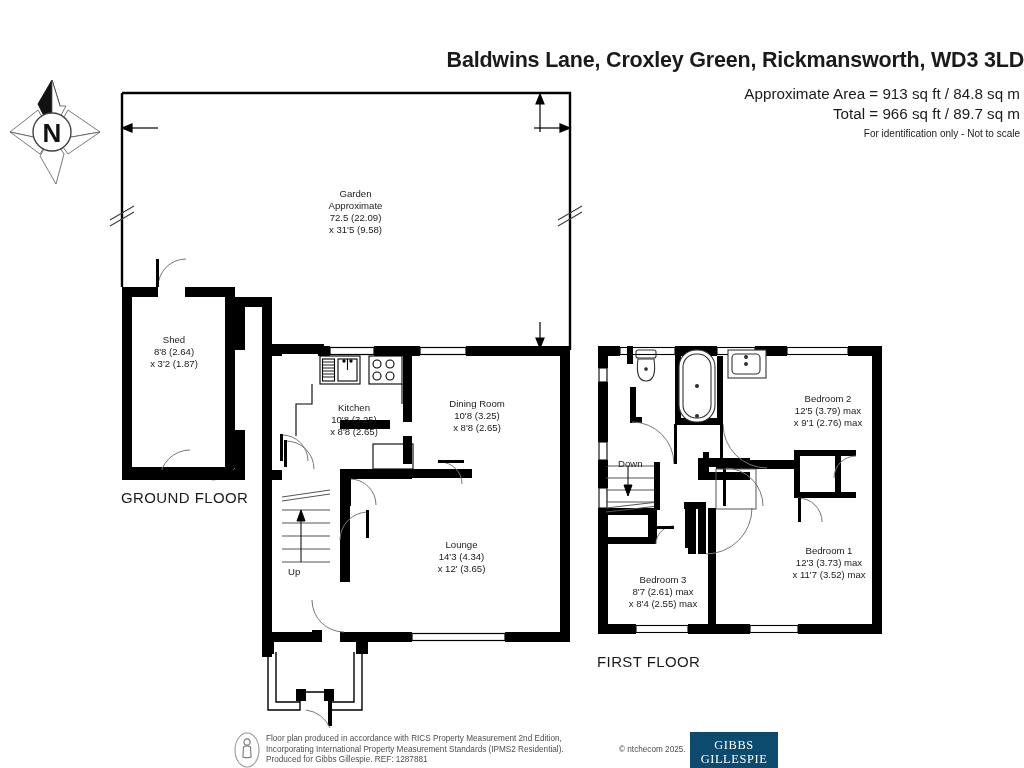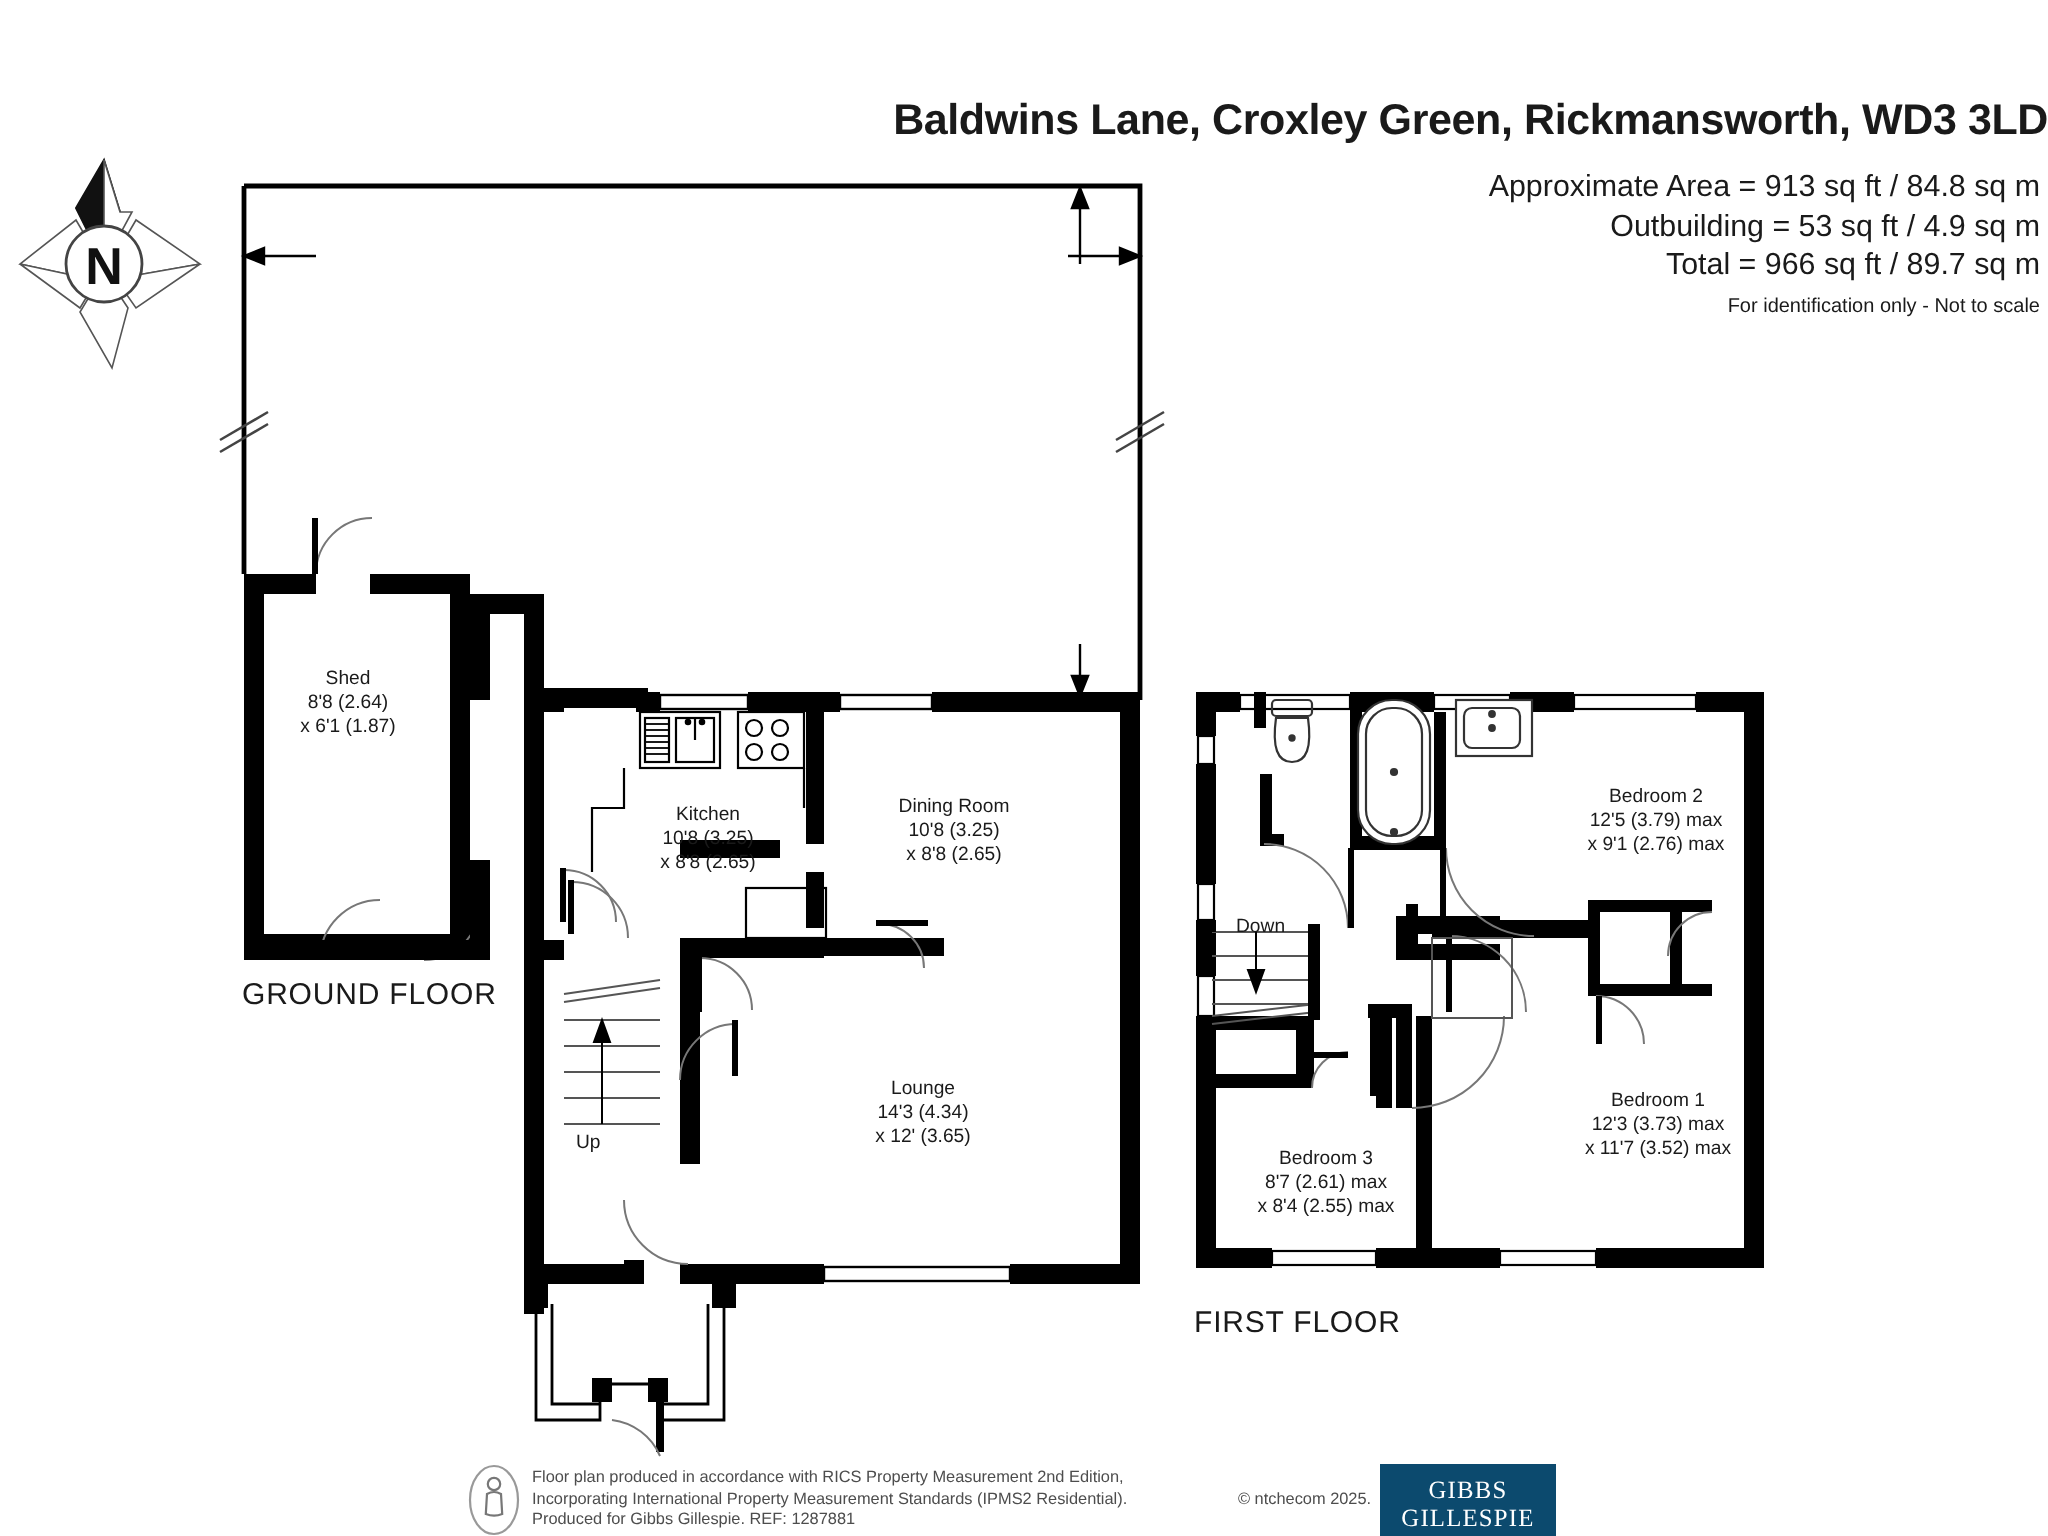--- a/index.html
+++ b/index.html
@@ -77,21 +77,20 @@
 </style>
 </head>
 <body>
 
 <div id="stage">
 
   <div class="title">Baldwins Lane, Croxley Green, Rickmansworth, WD3 3LD</div>
 
   <div class="areas">
     <div>Approximate Area = 913 sq ft / 84.8 sq m</div>
-    <div>Outbuilding = 53 sq ft / 4.9 sq m</div>
     <div>Total = 966 sq ft / 89.7 sq m</div>
     <div class="notice">For identification only - Not to scale</div>
   </div>
 
   <div class="compass">
     <svg width="96" height="112" viewBox="0 0 96 112">
 
       <polygon points="44,56 30,28 44,4 52,30" fill="#111" stroke="#111" stroke-width="1"></polygon>
       <polygon points="44,56 58,30 52,30 44,4" fill="#fff" stroke="#555" stroke-width="0.8"></polygon>
       <polygon points="46,58 60,34 92,56 58,62" fill="#fff" stroke="#555" stroke-width="0.8"></polygon>
@@ -393,25 +392,31 @@
     </g>
 
     <g fill="none" stroke="#555" stroke-width="1">
       <rect x="136" y="137" width="40" height="40"></rect>
     </g>
   </svg>
 
   <div class="floorcap" id="cap-ground">GROUND FLOOR</div>
   <div class="floorcap" id="cap-first">FIRST FLOOR</div>
 
+  <div class="rlabel" id="lbl-garden">
+    <span class="nm">Garden</span>
+    <span class="nm">Approximate</span>
+    <span class="d1">72.5 (22.09)</span>
+    <span class="d2">x 31'5 (9.58)</span>
+  </div>
 
   <div class="rlabel" id="lbl-shed">
     <span class="nm">Shed</span>
     <span class="d1">8'8 (2.64)</span>
-    <span class="d2">x 6'1 (1.87)</span>
+    <span class="d2">x 3'2 (1.87)</span>
   </div>
 
   <div class="rlabel" id="lbl-kitchen">
     <span class="nm">Kitchen</span>
     <span class="d1">10'8 (3.25)</span>
     <span class="d2">x 8'8 (2.65)</span>
   </div>
 
   <div class="rlabel" id="lbl-dining">
     <span class="nm">Dining Room</span>

